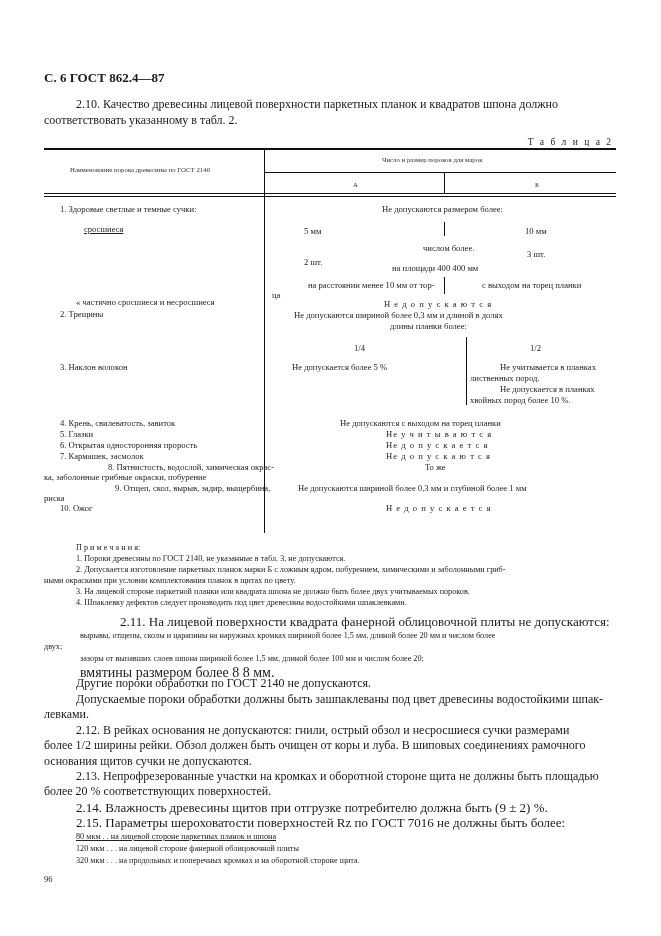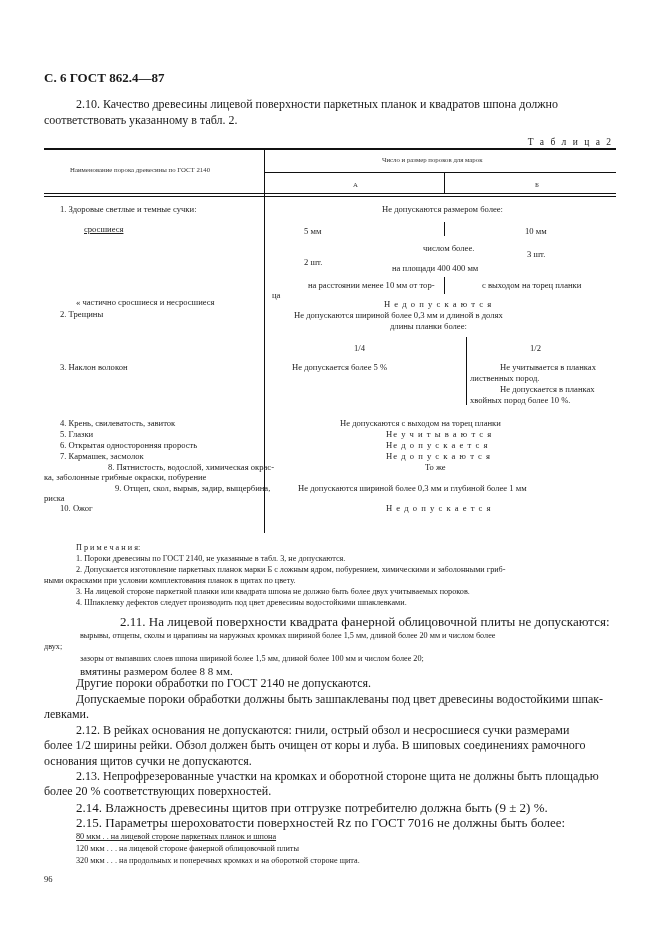--- a/index.html
+++ b/index.html
@@ -84,21 +84,21 @@
 <div class="abs small" style="left:76px; top:554px; font-size:8.2px;">1. Пороки древесины по ГОСТ 2140, не указанные в табл. 3, не допускаются.</div>
 <div class="abs small" style="left:76px; top:565px; font-size:8.2px;">2. Допускается изготовление паркетных планок марки Б с ложным ядром, побурением, химическими и заболонными гриб-</div>
 <div class="abs small" style="left:44px; top:576px; font-size:8.2px;">ными окрасками при условии комплектования планок в щитах по цвету.</div>
 <div class="abs small" style="left:76px; top:587px; font-size:8.2px;">3. На лицевой стороне паркетной планки или квадрата шпона не должно быть более двух учитываемых пороков.</div>
 <div class="abs small" style="left:76px; top:598px; font-size:8.2px;">4. Шпаклевку дефектов следует производить под цвет древесины водостойкими шпаклевками.</div>
 
 <div class="abs p" style="left:84px; top:614px; font-size:13px;margin-left:36px;">2.11. На лицевой поверхности квадрата фанерной облицовочной плиты не допускаются:</div>
 <div class="abs small" style="left:80px; top:631px; font-size:8.2px;">вырывы, отщепы, сколы и  царапины  на  наружных кромках шириной более 1,5 мм, длиной более 20 мм и числом более</div>
 <div class="abs small" style="left:44px; top:642px; font-size:8.2px;">двух;</div>
 <div class="abs small" style="left:80px; top:654px; font-size:8.2px;">зазоры от выпавших слоев шпона шириной более 1,5 мм, длиной более 100 мм и числом более 20;</div>
-<div class="abs small" style="left:80px; top:665px; font-size:11px;">вмятины размером более 8   8 мм.</div>
+<div class="abs small" style="left:80px; top:665px; font-size:14px;">вмятины размером более 8   8 мм.</div>
 <div class="abs p" style="left:76px; top:676px;">Другие пороки обработки по ГОСТ 2140 не допускаются.</div>
 <div class="abs p" style="left:76px; top:692px;">Допускаемые пороки обработки должны быть зашпаклеваны под цвет древесины водостойкими шпак-</div>
 <div class="abs p" style="left:44px; top:707px;">левками.</div>
 
 <div class="abs p" style="left:76px; top:723px;">2.12. В рейках основания  не допускаются: гнили, острый обзол и несросшиеся сучки размерами</div>
 <div class="abs p" style="left:44px; top:738px;">более 1/2 ширины рейки. Обзол должен быть очищен от коры и луба. В шиповых соединениях рамочного</div>
 <div class="abs p" style="left:44px; top:754px;">основания щитов сучки не допускаются.</div>
 
 <div class="abs p" style="left:76px; top:769px;">2.13. Непрофрезерованные участки на кромках и оборотной стороне щита не должны быть площадью</div>
 <div class="abs p" style="left:44px; top:784px;">более 20 % соответствующих поверхностей.</div>

